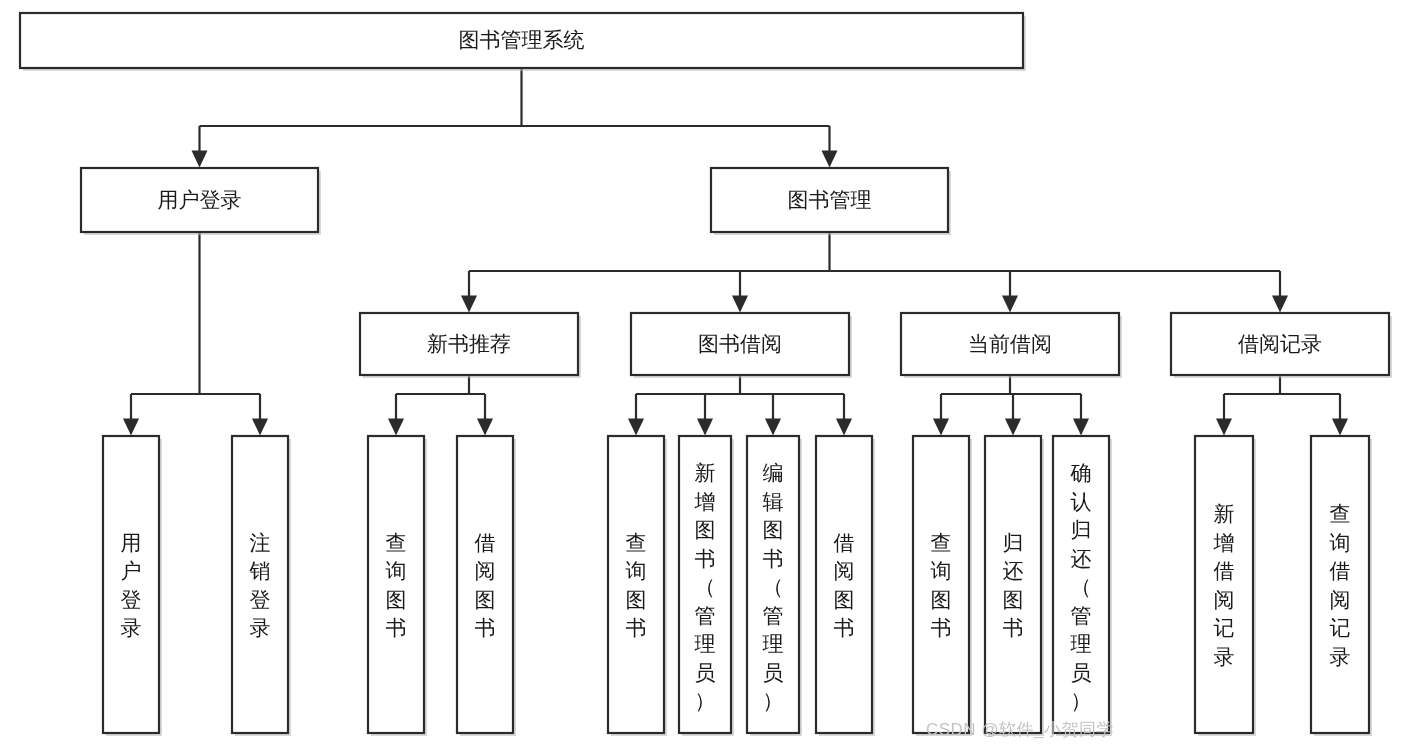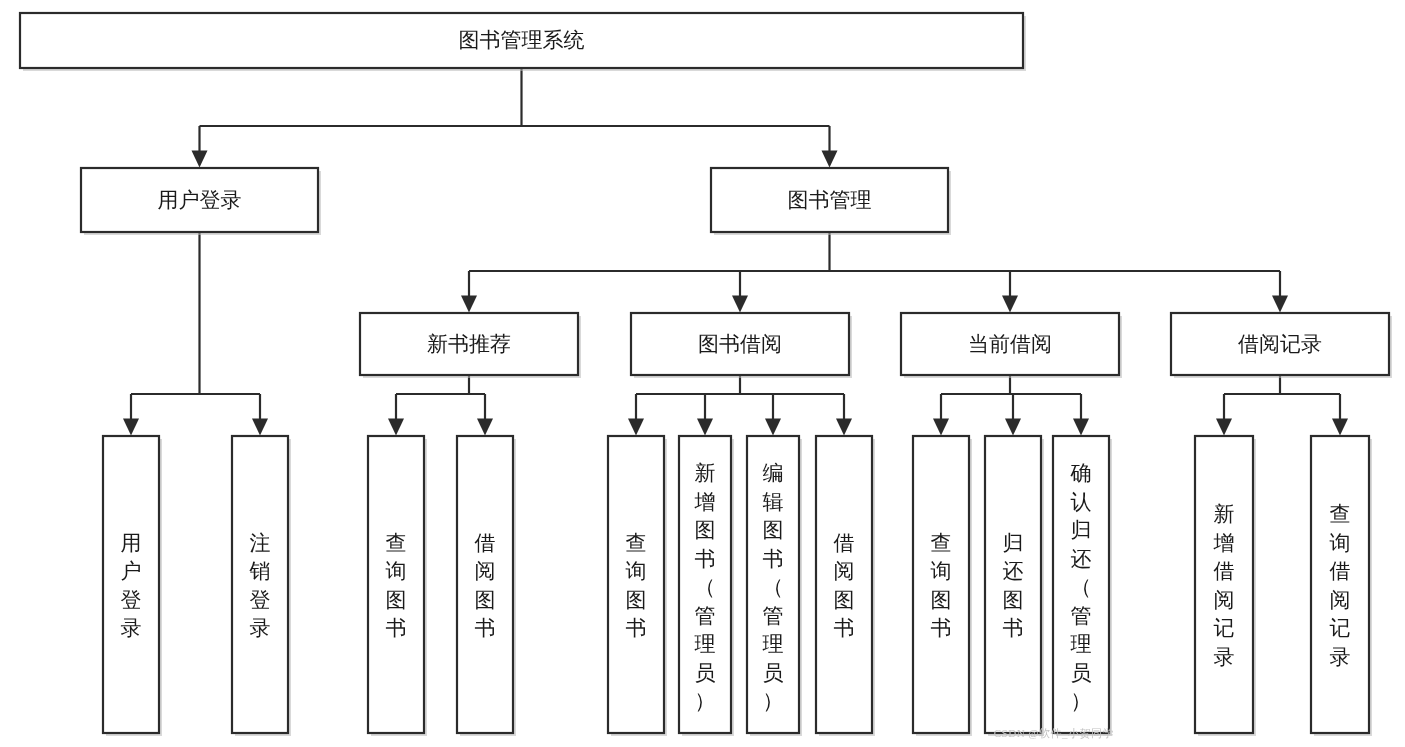--- a/index.html
+++ b/index.html
@@ -54,22 +54,22 @@
   .node-label-v {
     font-family: "Liberation Sans", "DejaVu Sans", sans-serif;
     font-size: 21px;
     fill: #1a1a1a;
     text-anchor: middle;
   }
   .watermark {
     position: absolute;
     right: 14px;
     bottom: 6px;
-    font-family: Liberation Serif, serif;
-    font-size: 11px;
+    font-family: Liberation Sans, sans-serif;
+    font-size: 17px;
     color: #c3c3c3;
     letter-spacing: 0.5px;
     white-space: nowrap;
     user-select: none;
   }
 </style>
 </head>
 <body>
 
 <div id="diagram-root">

